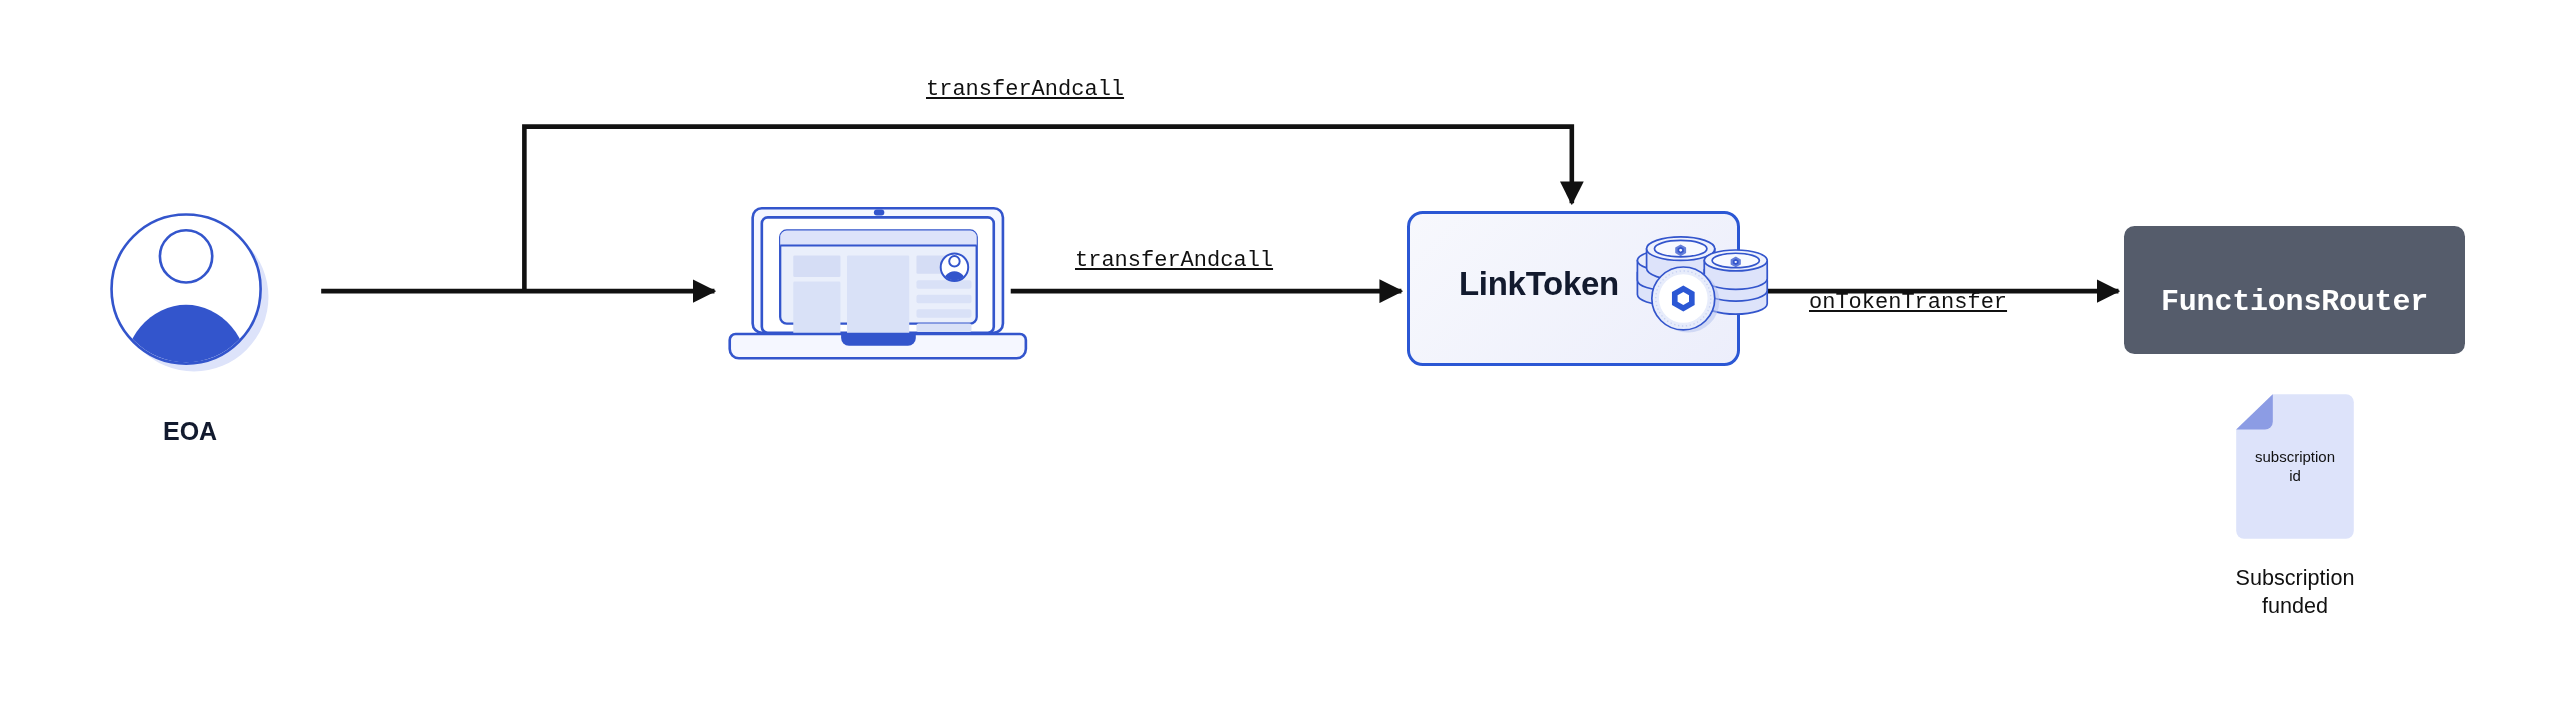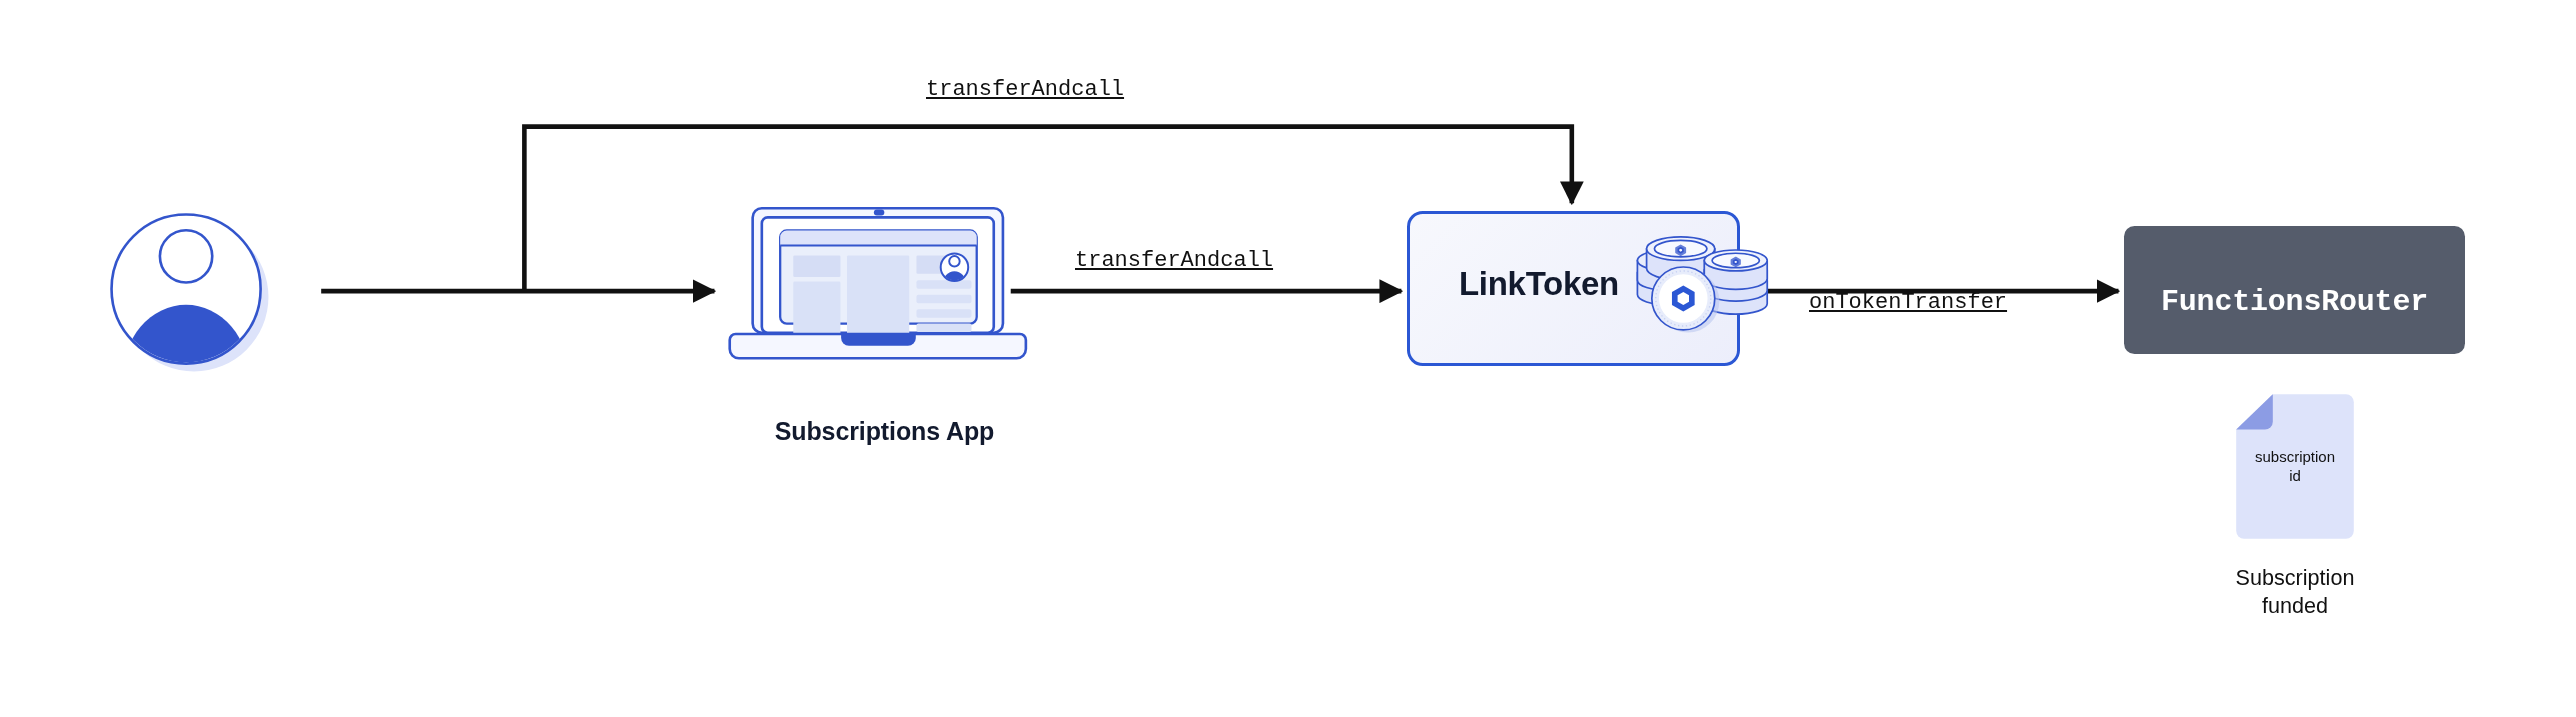--- a/index.html
+++ b/index.html
@@ -209,20 +209,21 @@
       </clipPath>
       <g clip-path="url(#eoaClip)">
 
         <ellipse cx="124" cy="262" rx="98" ry="114" fill="#3355cc"></ellipse>
       </g>
 
       <circle cx="124" cy="74" r="40" fill="#ffffff" stroke="#3355cc" stroke-width="4"></circle>
       <path d="M 152 46 a 40 40 0 0 1 -56 56 a 40 40 0 0 0 56 -56 z" fill="#dde3fa" opacity="0.85"></path>
     </svg>
   </div>
+  <div class="caption caption-eoa">EOA</div>
 
   <div class="node-laptop">
     <svg viewBox="0 0 500 290" xmlns="http://www.w3.org/2000/svg">
 
       <rect x="108" y="42" width="310" height="182" rx="12" fill="#eef1fc"></rect>
 
       <rect x="48" y="8" width="382" height="190" rx="14" fill="#f5f7ff" stroke="#3355cc" stroke-width="4"></rect>
 
       <rect x="62" y="22" width="354" height="176" rx="9" fill="#ffffff" stroke="#3355cc" stroke-width="4"></rect>
 
@@ -252,21 +253,20 @@
       <g clip-path="url(#miniClip)">
         <ellipse cx="356" cy="124" rx="18" ry="20" fill="#3355cc"></ellipse>
       </g>
       <circle cx="356" cy="89" r="8" fill="#ffffff" stroke="#3355cc" stroke-width="3"></circle>
 
       <path d="M 22 200 h 434 a 9 9 0 0 1 9 9 v 14 a 14 14 0 0 1 -14 14 h -424 a 14 14 0 0 1 -14 -14 v -14 a 9 9 0 0 1 9 -9 z" fill="#f5f7ff" stroke="#3355cc" stroke-width="4"></path>
 
       <path d="M 183 200 h 114 v 6 a 12 12 0 0 1 -12 12 h -90 a 12 12 0 0 1 -12 -12 z" fill="#3355cc"></path>
     </svg>
   </div>
-  <div class="caption caption-app">Subscriptions App</div>
 
   <div class="node-linktoken"></div>
   <div class="linktoken-label">LinkToken</div>
   <div class="coins">
     <svg viewBox="0 0 210 180" xmlns="http://www.w3.org/2000/svg">
       <g stroke="#3355cc" stroke-width="2.6" stroke-linejoin="round">
 
         <path d="M 8 66 v 34 a 48 16 0 0 0 96 0 v -34 z" fill="#dde3fa"></path>
         <path d="M 8 48 v 30 a 48 16 0 0 0 96 0 v -30 z" fill="#dde3fa"></path>
         <ellipse cx="56" cy="48" rx="48" ry="16" fill="#e9edfb"></ellipse>

